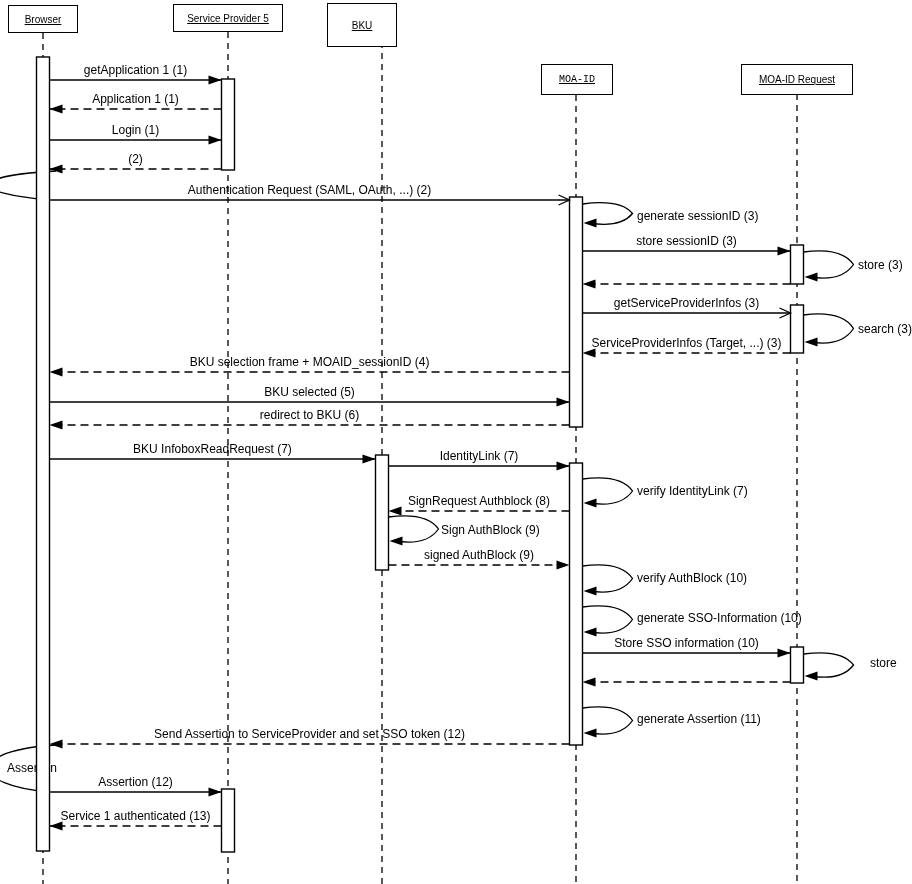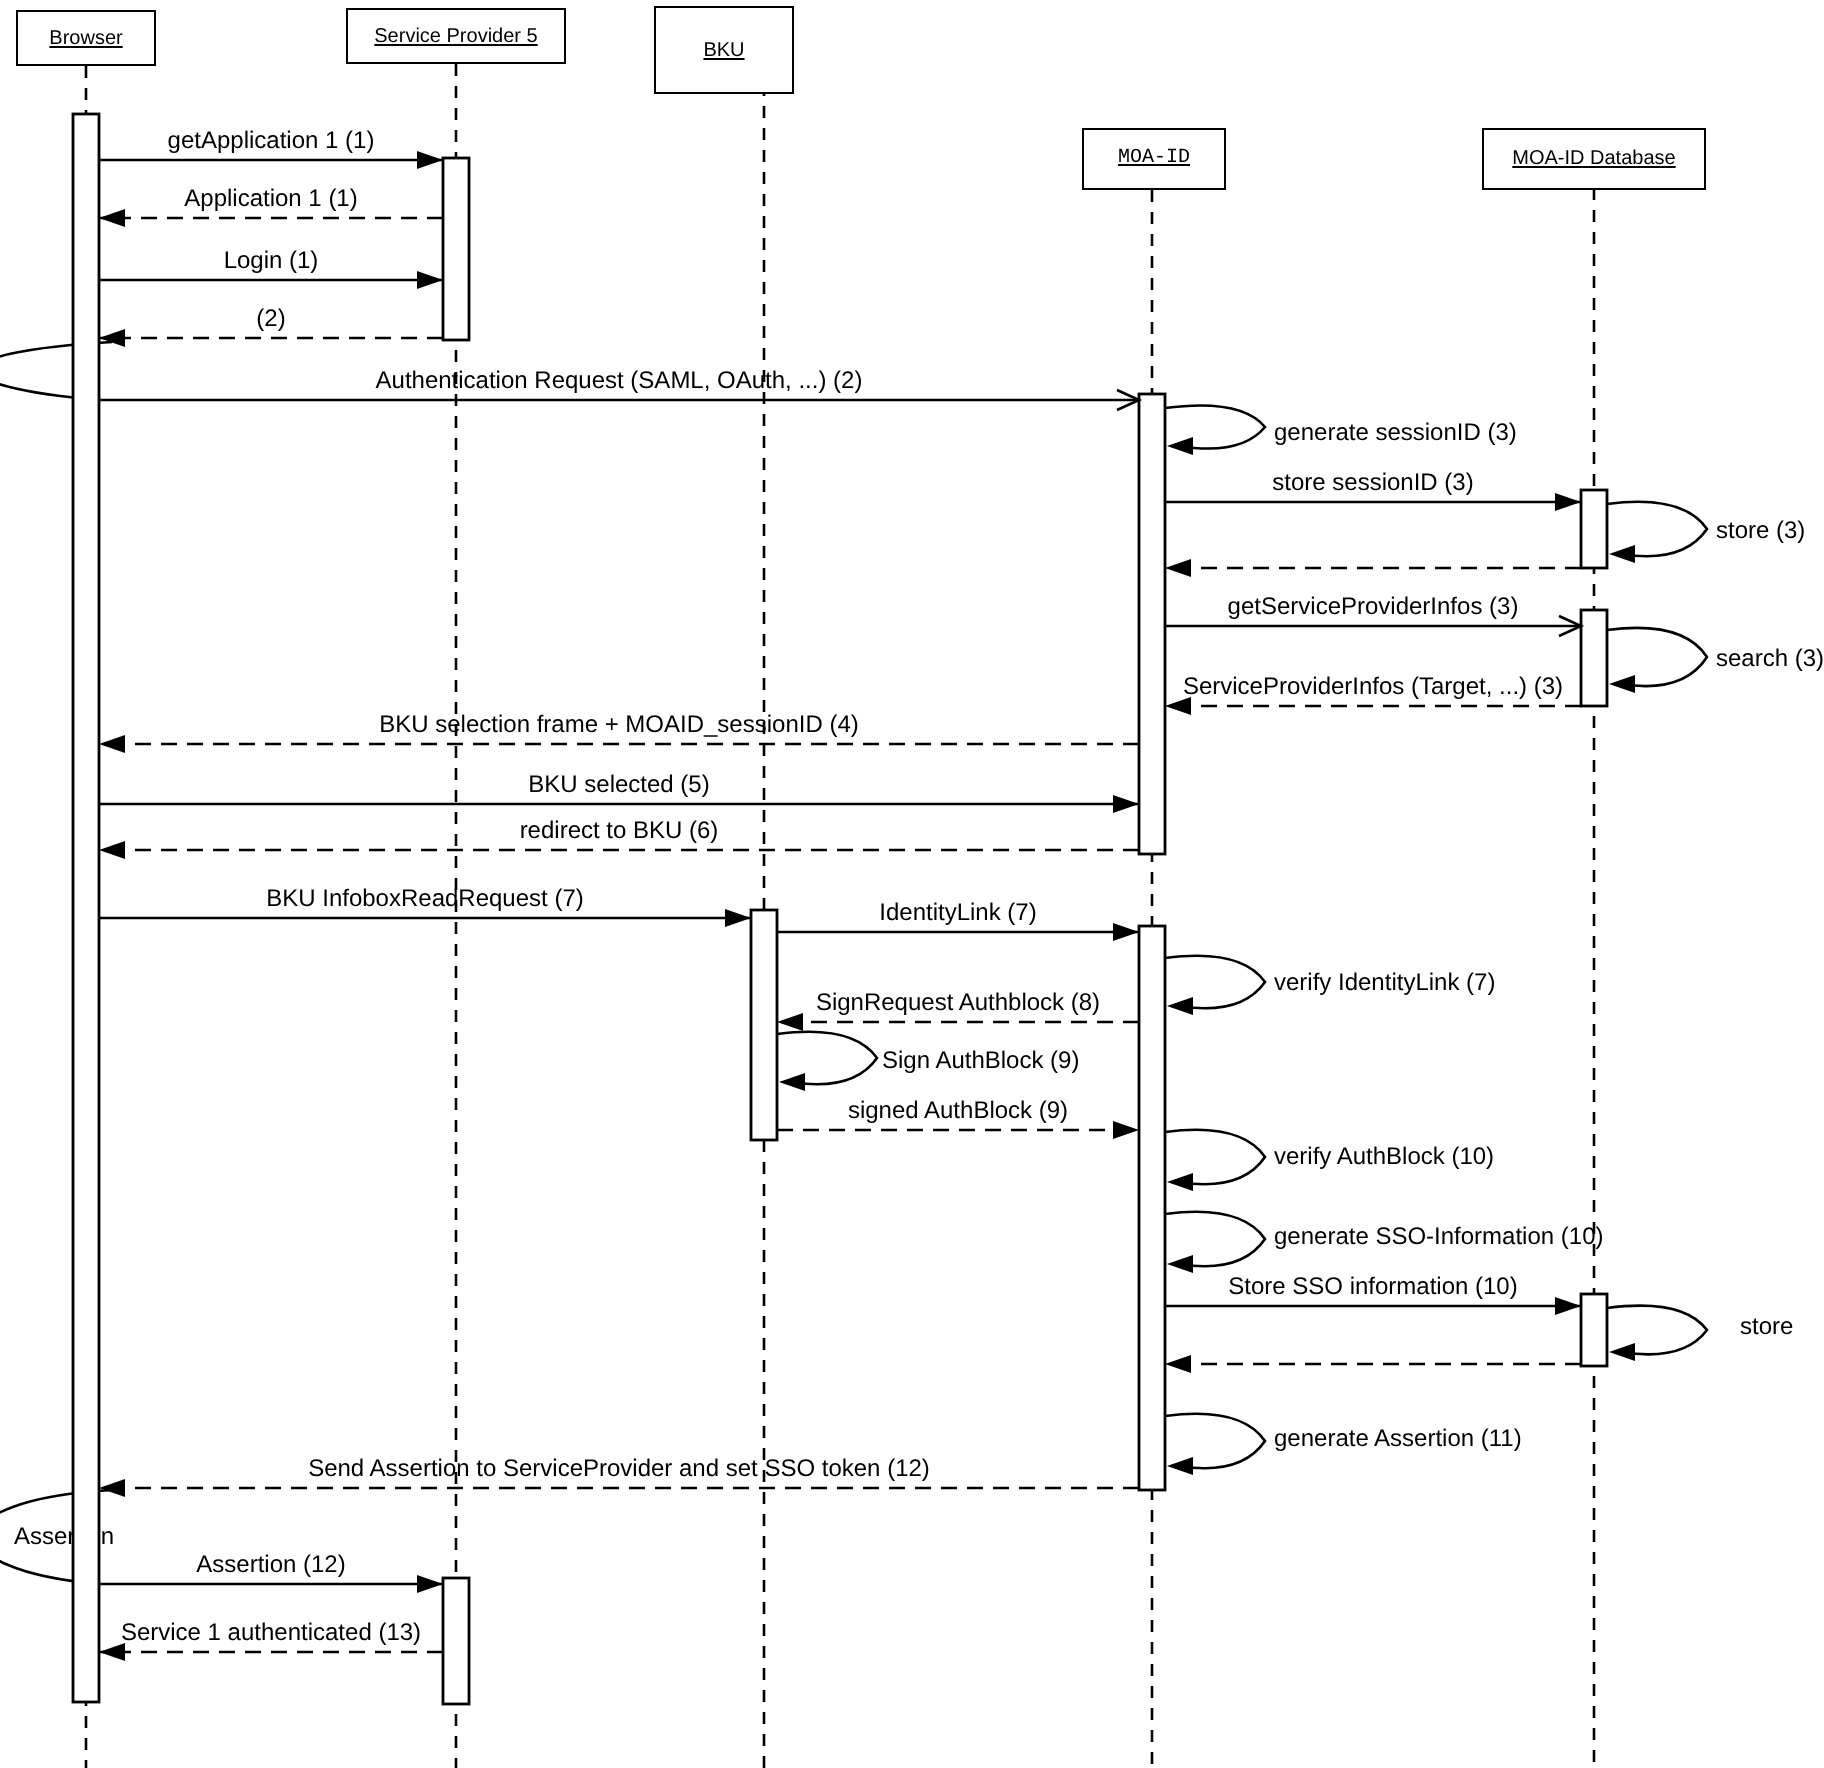--- a/index.html
+++ b/index.html
@@ -129,16 +129,16 @@
     <div class="actor-box" style="left: 173px; top: 4px; width: 110px; height: 28px;">
       <span>Service Provider 5</span>
     </div>
     <div class="actor-box" style="left: 327px; top: 3px; width: 70px; height: 44px;">
       <span>BKU</span>
     </div>
     <div class="actor-box" style="left: 541px; top: 64px; width: 72px; height: 31px; font-family: Liberation Mono, monospace;">
       <span>MOA-ID</span>
     </div>
     <div class="actor-box" style="left: 741px; top: 64px; width: 112px; height: 31px;">
-      <span>MOA-ID Database</span>
+      <span>MOA-ID Request</span>
     </div>
   </div>
 </div>
 
 </body></html>

